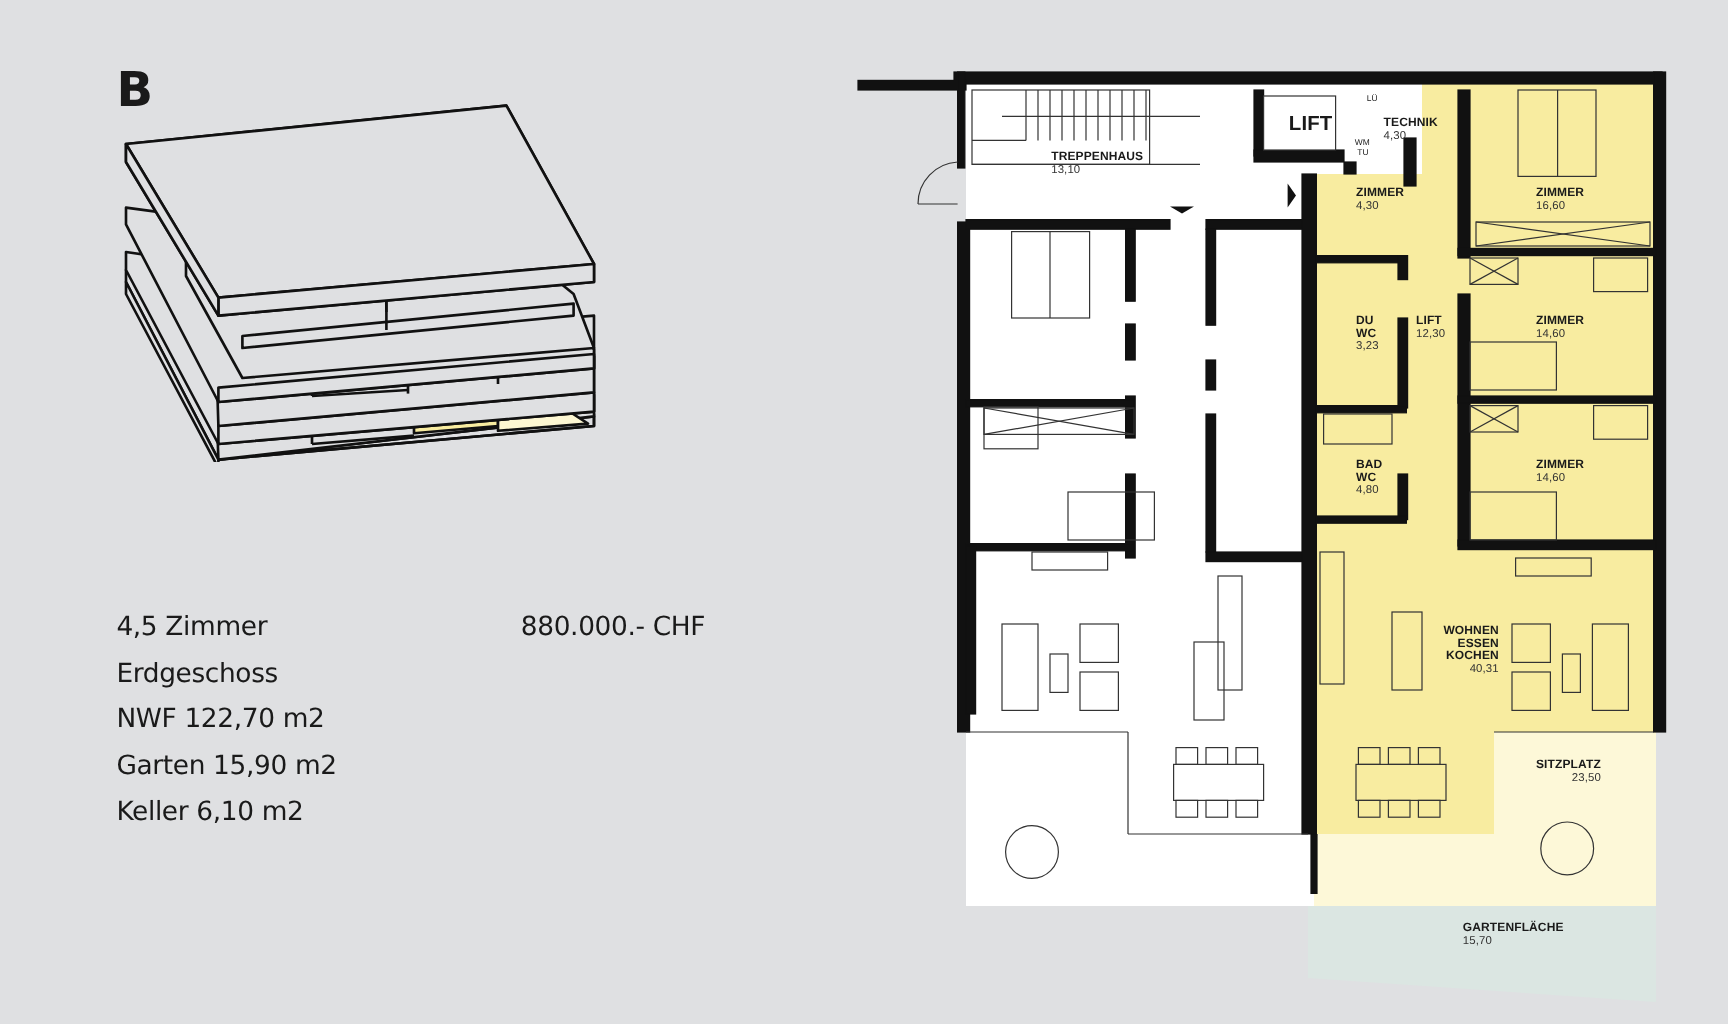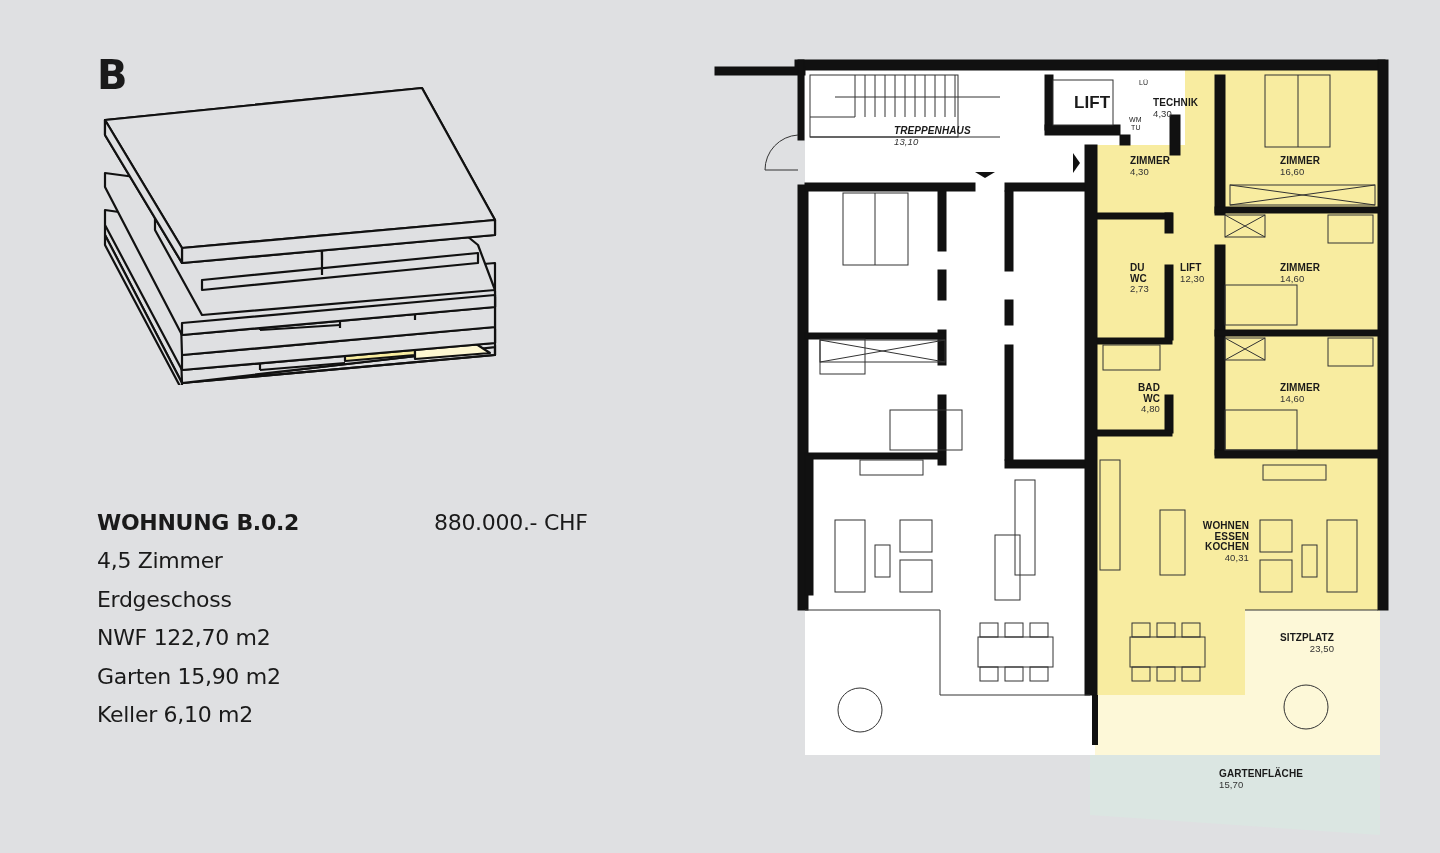--- a/index.html
+++ b/index.html
@@ -66,21 +66,20 @@
   <line x1="290" y1="104" x2="290" y2="146"></line>
   <line x1="290" y1="104" x2="330" y2="100"></line>
 
   <polygon points="5,35 5,50 82,178 395,150 395,135 322,3"></polygon>
   <polygon points="5,35 322,3 395,135 82,163"></polygon>
   <polygon points="82,163 395,135 395,150 82,178"></polygon>
   <polygon points="5,35 82,163 82,178 5,50"></polygon>
 </svg>
 
 <div class="info">
-  <div class="title">WOHNUNG B.0.2</div>
   <div class="line">4,5 Zimmer</div>
   <div class="line">Erdgeschoss</div>
   <div class="line">NWF 122,70 m2</div>
   <div class="line">Garten 15,90 m2</div>
   <div class="line">Keller 6,10 m2</div>
 </div>
 
 <div class="price">
   <div class="line">880.000.- CHF</div>
 </div>
@@ -242,21 +241,21 @@
       <line x1="230" y1="555" x2="230" y2="640"></line>
       <line x1="230" y1="640" x2="380" y2="640"></line>
       <line x1="535" y1="555" x2="668" y2="555"></line>
     </g>
 
     <polygon points="265,117 285,117 275,123" fill="#111"></polygon>
     <polygon points="363,98 363,118 370,108" fill="#111"></polygon>
   </svg>
 
   
-  <div class="lbl" style="left:184px;top:71px;font-style:italic;">
+  <div class="lbl" style="left:166px;top:71px;">
     <span>TREPPENHAUS</span>
     <span class="area">13,10</span>
   </div>
   <div class="lbl" style="left:364px;top:43px;font-size:17px;">
     <span>LIFT</span>
   </div>
   <div class="lbl" style="left:443px;top:43px;">
     <span>TECHNIK</span>
     <span class="area">4,30</span>
   </div>
@@ -266,31 +265,31 @@
   <div class="lbl" style="left:420px;top:101px;">
     <span>ZIMMER</span>
     <span class="area">4,30</span>
   </div>
   <div class="lbl" style="left:570px;top:101px;">
     <span>ZIMMER</span>
     <span class="area">16,60</span>
   </div>
   <div class="lbl" style="left:420px;top:208px;width:30px;">
     <span>DU WC</span>
-    <span class="area">2,73</span>
+    <span class="area">3,23</span>
   </div>
   <div class="lbl" style="left:470px;top:208px;">
     <span>LIFT</span>
     <span class="area">12,30</span>
   </div>
   <div class="lbl" style="left:570px;top:208px;">
     <span>ZIMMER</span>
     <span class="area">14,60</span>
   </div>
-  <div class="lbl" style="left:420px;top:328px;width:30px;text-align:right;">
+  <div class="lbl" style="left:420px;top:328px;width:30px;">
     <span>BAD WC</span>
     <span class="area">4,80</span>
   </div>
   <div class="lbl" style="left:570px;top:328px;">
     <span>ZIMMER</span>
     <span class="area">14,60</span>
   </div>
   <div class="lbl" style="left:489px;top:466px;width:50px;text-align:right;">
     <span>WOHNEN ESSEN KOCHEN</span>
     <span class="area">40,31</span>

